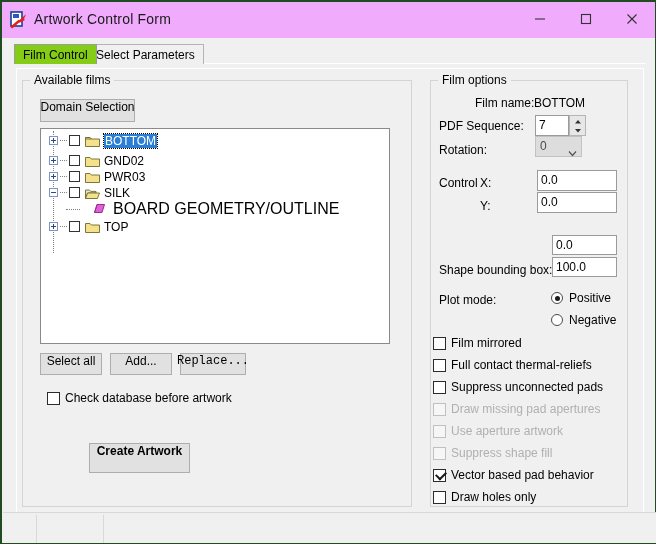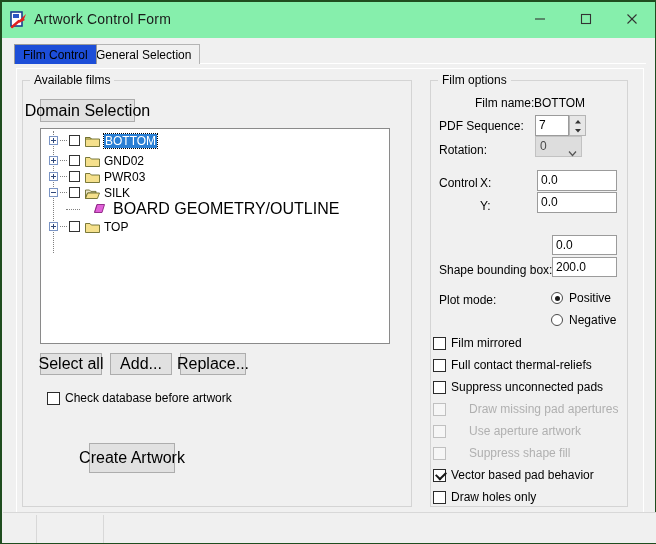--- a/index.html
+++ b/index.html
@@ -14,21 +14,21 @@
     background:#f0f0f0;
     border-left:2px solid #1f4d1f;
     border-top:2px solid #1f4d1f;
     border-right:1px solid #1f4d1f;
     border-bottom:1px solid #1f4d1f;
     box-sizing:border-box;
   }
   
   .titlebar{
     position:absolute;left:0;top:0;width:100%;height:36px;
-    background:#86efac;box-sizing:border-box;
+    background:#f0abfc;box-sizing:border-box;
   }
   .app-icon{
     position:absolute;left:8px;top:9px;width:18px;height:18px;
   }
   .title-text{
     position:absolute;left:32px;top:9px;
     font-size:14px;color:#1a1a1a;letter-spacing:.2px;
     white-space:nowrap;
   }
   .wbtn{
@@ -46,21 +46,21 @@
   }
   .tab{
     position:absolute;top:0;height:20px;
     box-sizing:border-box;
     padding:2px 8px 0 8px;
     font-size:12px;line-height:17px;
     border:1px solid #a0a0a0;
     border-bottom:none;
     white-space:nowrap;
   }
-  .tab.active{background:#1d4ed8;border-color:#9a9a9a;z-index:3;padding-left:8px;}
+  .tab.active{background:#84cc16;border-color:#9a9a9a;z-index:3;padding-left:8px;}
   .tab.inactive{background:#f0f0f0;border-color:#b4b4b4;z-index:2;}
   .tabline{
     position:absolute;left:12px;top:61px;width:632px;height:1px;
     background:#ffffff;z-index:1;
   }
   
   .group{
     position:absolute;
     border:1px solid #d4d4d4;
     box-sizing:border-box;
@@ -76,31 +76,31 @@
   }
   #grp-available{left:20px;top:78px;width:390px;height:427px;}
   #grp-available-title{left:28px;top:71px;text-align:center;}
   #grp-filmoptions{left:428px;top:78px;width:198px;height:427px;}
   #grp-filmoptions-title{left:436px;top:71px;}
   
   .btn{
     position:absolute;box-sizing:border-box;
     background:#e1e1e1;
     border:1px solid #adadad;
-    font-size:16px;
-    display:flex;align-items:center;justify-content:center;
+    font-size:12px;
+    display:flex;align-items:flex-start;justify-content:center;
     color:#000;white-space:nowrap;
   }
   .btn.disabled{color:#a0a0a0;background:#e8e8e8;border-color:#cfcfcf;}
   #btn-domain{left:38px;top:97px;width:95px;height:23px;}
   #btn-createmissing{left:291px;top:98px;width:110px;height:21px;}
   #btn-selectall{left:38px;top:351px;width:62px;height:22px;}
   #btn-add{left:108px;top:351px;width:62px;height:22px;}
-  #btn-replace{left:178px;top:351px;width:66px;height:22px;}
-  #btn-createartwork{left:87px;top:441px;width:86px;height:30px;}
+  #btn-replace{left:178px;top:351px;width:66px;height:22px;font-family:Liberation Mono, monospace;}
+  #btn-createartwork{left:87px;top:441px;width:101px;height:30px;font-weight:bold;}
   
   .treebox{
     position:absolute;left:38px;top:126px;width:350px;height:216px;
     background:#ffffff;
     border:1px solid #8a8a8a;
     box-sizing:border-box;
     overflow:hidden;
   }
   .tree-inner{position:relative;width:100%;height:100%;}
   .tnode{position:absolute;left:0;height:16px;white-space:nowrap;}
@@ -150,21 +150,21 @@
     width:13px;height:13px;box-sizing:border-box;
     background:#ffffff;border:1px solid #2b2b2b;
   }
   .cbox.dis{border-color:#c0c0c0;background:#f6f6f6;}
   .cbox .tick{
     position:absolute;left:2px;top:1px;width:8px;height:5px;
     border-left:2px solid #1a1a1a;border-bottom:2px solid #1a1a1a;
     transform:rotate(-45deg);
   }
   .cblabel{position:absolute;left:18px;top:0px;font-size:12px;line-height:15px;}
-  .cblabel.dis{color:#b0b0b0;margin-left:18px;}
+  .cblabel.dis{color:#b0b0b0;}
   #cb-checkdb{left:45px;top:389px;}
   
   .lbl{position:absolute;font-size:12px;line-height:14px;white-space:nowrap;color:#000;}
   .val{position:absolute;font-size:12px;line-height:14px;white-space:nowrap;color:#000;}
   .tbox{
     position:absolute;box-sizing:border-box;
     background:#ffffff;border:1px solid #9b9b9b;
     font-size:12px;line-height:18px;
     padding-left:3px;color:#000;white-space:nowrap;
     overflow:hidden;
@@ -252,21 +252,21 @@
       </svg>
     </div>
   </div>
 
   <div class="tabline"></div>
   <div class="tabstrip">
     <div class="tab active" style="left:0px;">
       <span>Film Control</span>
     </div>
     <div class="tab inactive" style="left:73px;">
-      <span>General Selection</span>
+      <span>Select Parameters</span>
     </div>
   </div>
 
   <div class="innerpanel"></div>
 
   <div class="group" id="grp-available"></div>
   <div class="group-title" id="grp-available-title">Available films</div>
 
   <div class="btn" id="btn-domain">
     <span>Domain Selection</span>
@@ -405,21 +405,21 @@
   <span class="lbl" style="left:437px;top:174px;">Control</span>
   <span class="lbl" style="left:478px;top:174px;">X:</span>
   <div class="tbox" style="left:535px;top:168px;width:80px;height:21px;">0.0</div>
 
   <span class="lbl" style="left:478px;top:197px;">Y:</span>
   <div class="tbox" style="left:535px;top:190px;width:80px;height:21px;">0.0</div>
 
   <div class="tbox" style="left:550px;top:233px;width:65px;height:20px;">0.0</div>
 
   <span class="lbl" style="left:437px;top:261px;">Shape bounding box:</span>
-  <div class="tbox" style="left:550px;top:255px;width:65px;height:20px;">200.0</div>
+  <div class="tbox" style="left:550px;top:255px;width:65px;height:20px;">100.0</div>
 
   <span class="lbl" style="left:437px;top:291px;">Plot mode:</span>
   <div class="radio-row" style="left:549px;top:289px;">
     <span class="radio">
         <span class="dot"></span>
       </span>
     <span class="radio-label">Positive</span>
   </div>
   <div class="radio-row" style="left:549px;top:311px;">
     <span class="radio"></span>

